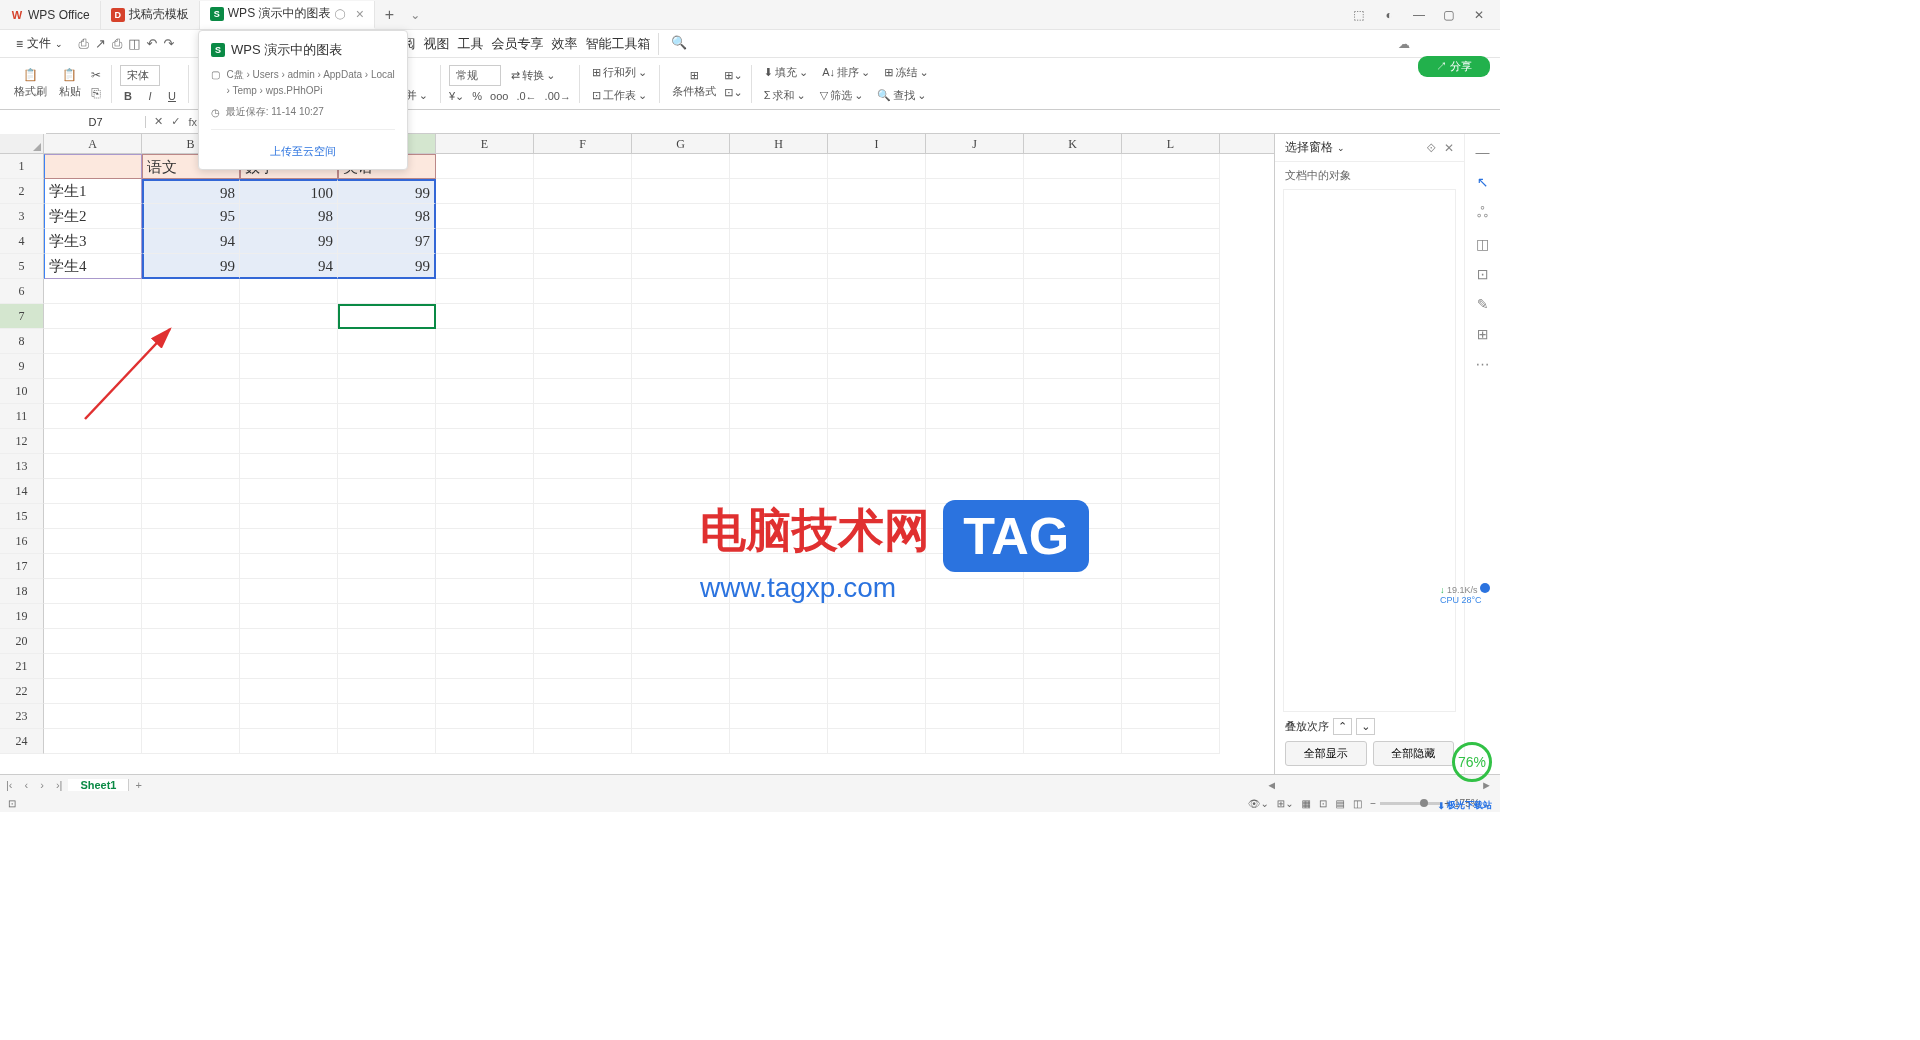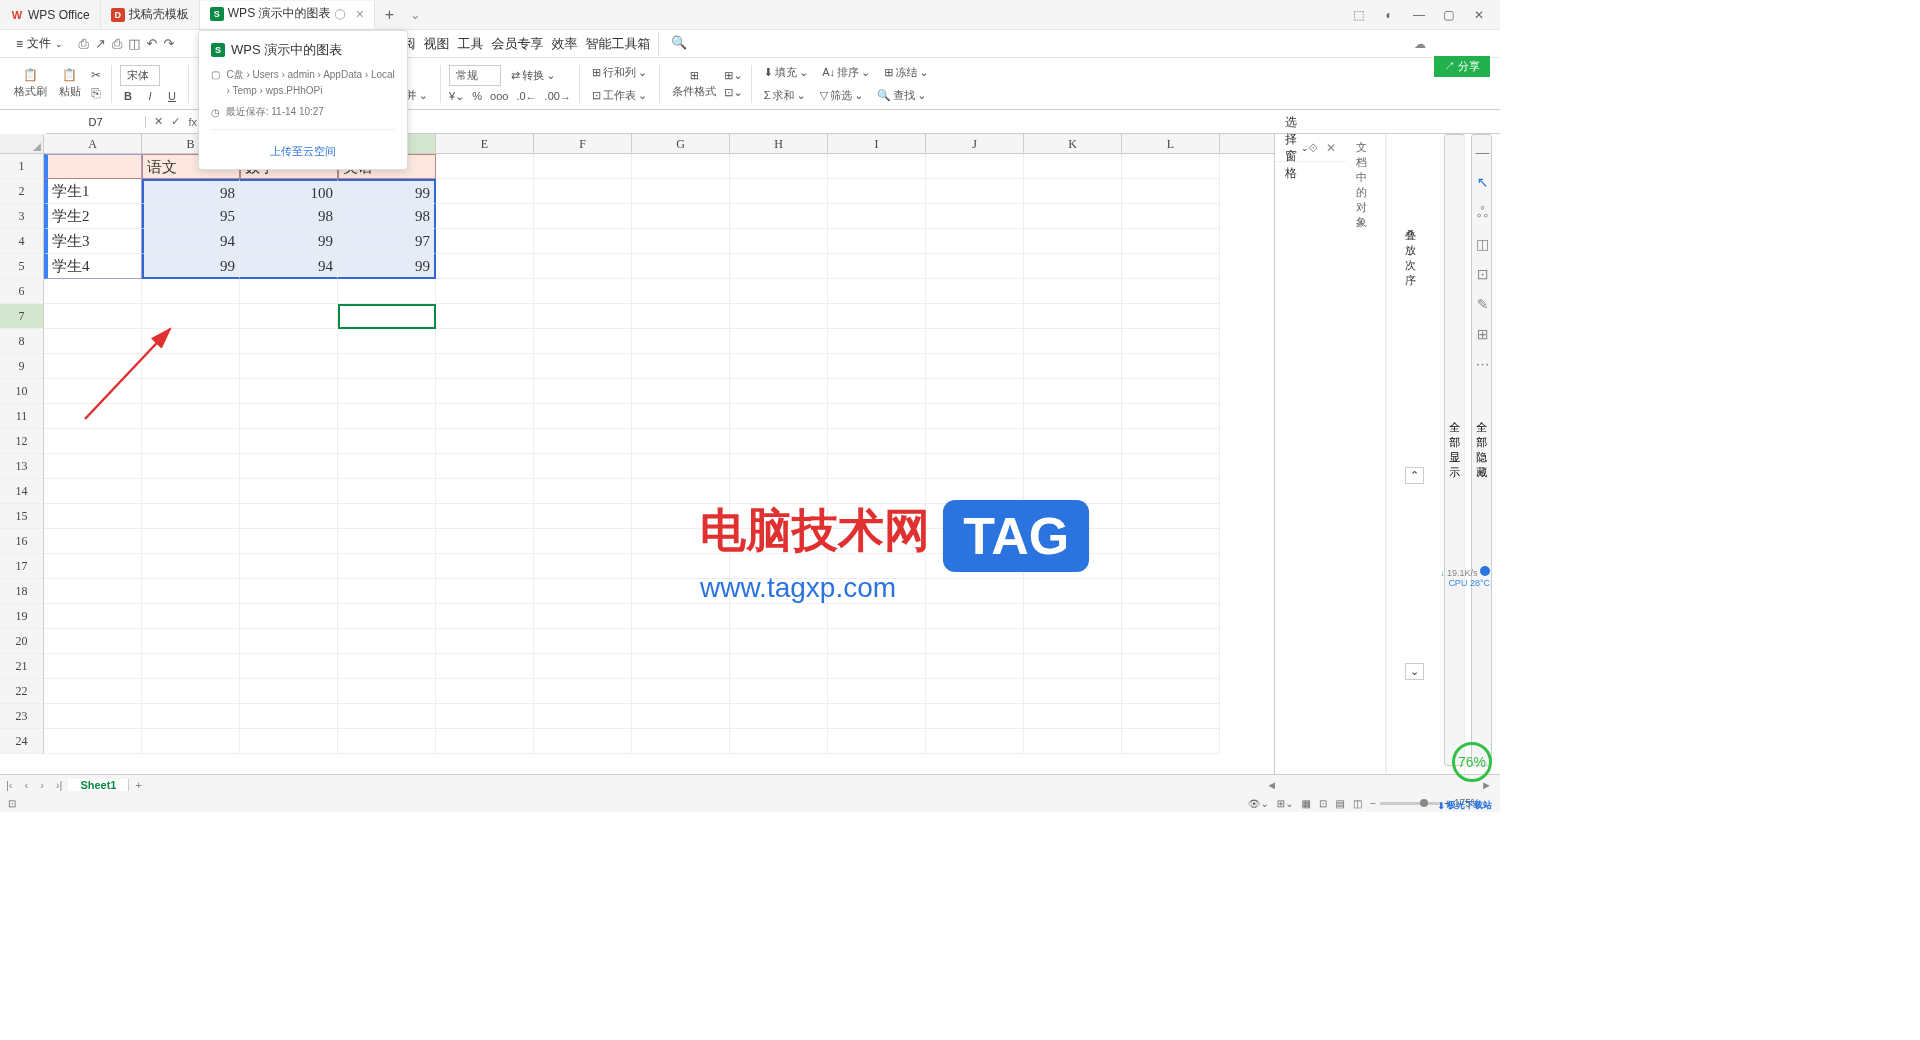--- a/index.html
+++ b/index.html
@@ -21,21 +21,21 @@
 
 
 .menubar { height: 28px; display: flex; align-items: center; background: #fff; padding: 0 10px; gap: 0; border-bottom: 1px solid #e5e5e5; }
 .menu-left { display: flex; align-items: center; gap: 10px; }
 .menu-file { font-size: 12px; padding: 0 6px; display: flex; align-items: center; gap: 4px; }
 .menu-icons { display: flex; gap: 6px; font-size: 13px; color: #666; }
 .menu-icons span { cursor: pointer; }
 .menu-tabs { display: flex; gap: 8px; margin-left: 20px; font-size: 13px; }
 .menu-tabs span { cursor: pointer; padding: 2px 0; }
 .menu-right { margin-left: auto; display: flex; align-items: center; gap: 8px; }
-.share-btn { background: #22b14c; color: #fff; padding: 3px 10px; border-radius: 0; font-size: 11px; margin-top: 46px; }
+.share-btn { background: #22b14c; color: #fff; padding: 3px 18px; border-radius: 9px; font-size: 11px; margin-top: 46px; }
 
 
 .ribbon { height: 52px; background: #fff; border-bottom: 1px solid #ccc; display: flex; align-items: center; padding: 0 10px; gap: 4px; font-size: 11px; color: #555; }
 .rbn-group { display: flex; flex-direction: column; align-items: center; gap: 2px; padding: 0 4px; }
 .rbn-row { display: flex; gap: 6px; }
 .rbn-lbl { font-size: 11px; }
 .rbn-sep { width: 1px; height: 38px; background: #e0e0e0; margin: 0 4px; }
 .rbn-btn { display: flex; align-items: center; gap: 2px; padding: 2px 4px; cursor: pointer; white-space: nowrap; }
 .rbn-ico { width: 14px; height: 14px; display: inline-flex; align-items: center; justify-content: center; color: #555; font-size: 12px; }
 .font-sel { border: 1px solid #ccc; padding: 2px 6px; font-size: 11px; min-width: 40px; }
@@ -66,28 +66,28 @@
 .colhdr.sel { background: #d4e6cf; }
 .grid-body { position: relative; }
 .row { display: flex; height: 25px; }
 .rowhdr { width: 44px; border-right: 1px solid #ccc; border-bottom: 1px solid #eee; background: #f5f5f5; text-align: center; font-size: 12px; line-height: 25px; font-family: "Times New Roman", serif; color: #444; }
 .rowhdr.sel { background: #d4e6cf; }
 .cell { width: 98px; border-right: 1px solid #eee; border-bottom: 1px solid #eee; font-size: 15px; line-height: 25px; padding: 0 4px; font-family: "SimSun", serif; }
 .cell.txt { text-align: left; }
 .cell.num { text-align: right; }
 .hdr-orange { background: #fce8de; border: 1px solid #b88; }
 .data-blue { background: #e5ecf7; }
-.side-purple { border-left: 4px solid #3b82f6; border-right: 1px solid #a9c; }
+.side-purple { border-left: 1px solid #3b82f6; border-right: 1px solid #a9c; }
 .active-cell { border: 2px solid #0a8a45 !important; }
 
 
 .arrow-svg { position: absolute; left: 75px; top: 185px; pointer-events: none; z-index: 5; }
 
 
-.rpanel { width: 190px; border-left: 1px solid #ccc; background: #fff; display: flex; flex-direction: row; }
+.rpanel { width: 190px; border-left: 1px solid #ccc; background: #fff; display: flex; flex-direction: column; }
 .rpanel-hdr { height: 28px; border-bottom: 1px solid #eee; display: flex; align-items: center; padding: 0 10px; font-size: 12px; }
 .rpanel-hdr-ctrl { margin-left: auto; display: flex; gap: 8px; color: #888; }
 .rpanel-sub { padding: 6px 10px; font-size: 11px; color: #666; }
 .rpanel-body { flex: 1; border: 1px solid #eee; margin: 0 8px; }
 .rpanel-foot { padding: 6px 10px; display: flex; align-items: center; gap: 4px; font-size: 11px; flex-wrap: wrap; }
 .rpanel-btns { display: flex; gap: 6px; padding: 0 10px 8px; }
 .rpanel-btns button { flex: 1; padding: 4px; font-size: 11px; border: 1px solid #ccc; background: #f5f5f5; border-radius: 3px; cursor: pointer; }
 
 
 .rsidebar { width: 36px; border-left: 1px solid #eee; display: flex; flex-direction: column; align-items: center; gap: 14px; padding-top: 10px; color: #888; }
@@ -106,21 +106,21 @@
 
 
 .wm1 { position: absolute; left: 700px; top: 500px; pointer-events: none; z-index: 50; }
 .wm1-txt1 { font-size: 46px; font-weight: bold; color: #e03030; font-family: "Microsoft YaHei"; }
 .wm1-tag { display: inline-block; background: #2b73df; color: #fff; font-size: 52px; font-weight: bold; padding: 6px 20px; border-radius: 12px; margin-left: 10px; vertical-align: top; }
 .wm1-txt2 { font-size: 28px; color: #2b73df; font-family: Arial; }
 .wm2 { position: absolute; right: 8px; bottom: 18px; pointer-events: none; z-index: 55; }
 .wm2-circ { width: 40px; height: 40px; border: 3px solid #32c146; border-radius: 50%; display: flex; align-items: center; justify-content: center; font-size: 14px; color: #32c146; }
 .wm3 { position: absolute; right: 8px; bottom: 0px; font-size: 9px; color: #2b73df; z-index: 55; display: flex; align-items: center; gap: 2px; }
 .wm3 b { color: #2472e8; }
-.net-stat { position: absolute; right: 10px; top: 566px; font-size: 9px; color: #888; text-align: right; z-index: 55; }
+.net-stat { position: absolute; right: 10px; top: 583px; font-size: 9px; color: #888; text-align: left; z-index: 55; }
 .net-stat .v1 { color: #22b14c; }
 .net-stat .v2 { color: #3a88e8; }
 </style>
 </head>
 <body>
 
 <div class="titlebar">
   <div class="tab">
     <span class="tab-ico ico-w">W</span>
     <span class="tab-title">WPS Office</span>

